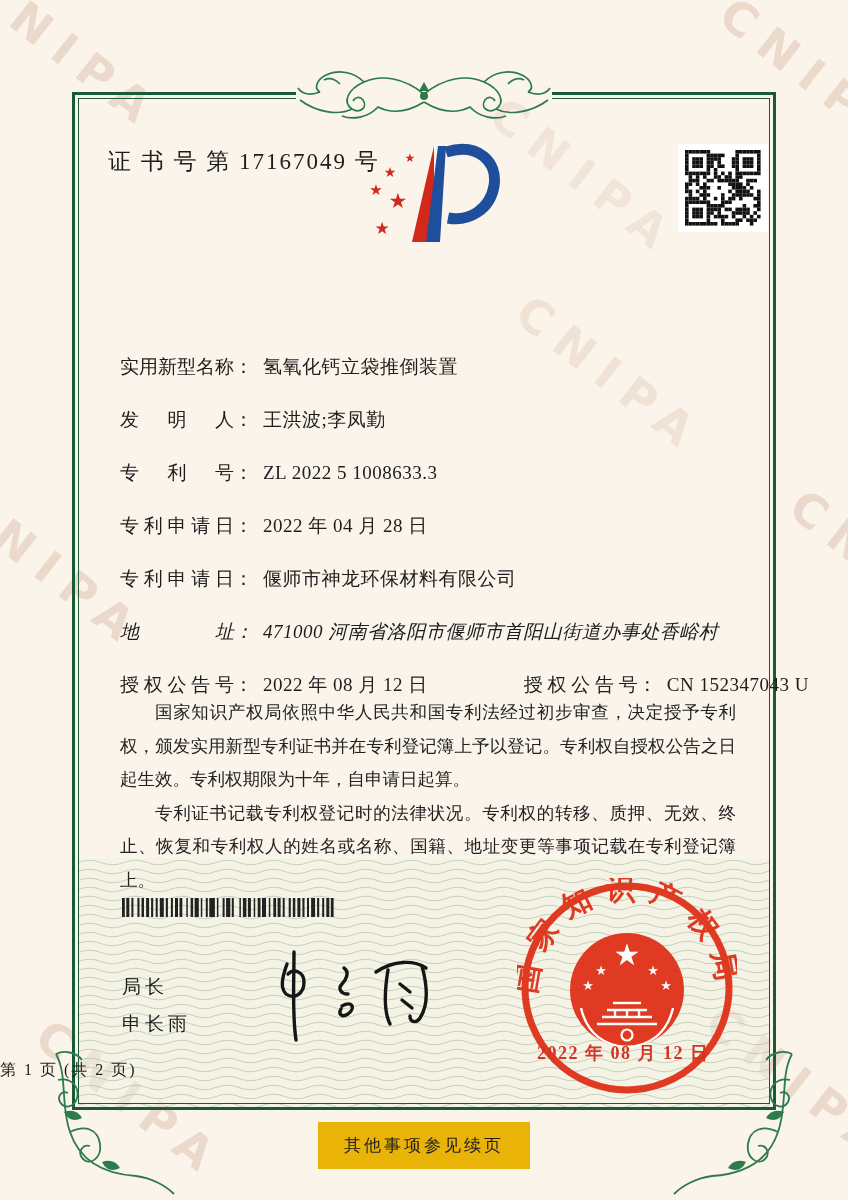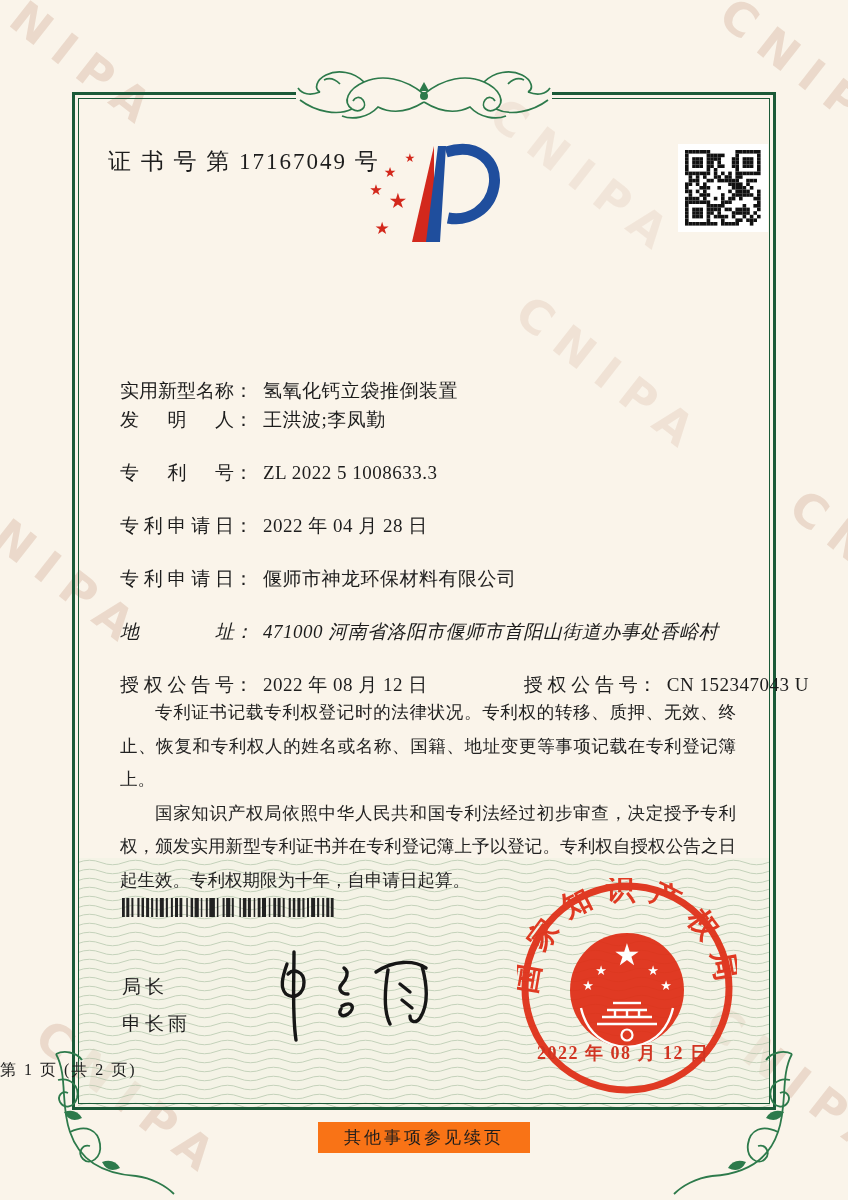--- a/index.html
+++ b/index.html
@@ -56,21 +56,21 @@
   .signer{position:absolute;z-index:3;left:122px;font-size:19px;letter-spacing:4px;text-align:center;}
   .signer.t1{top:974px;} .signer.t2{top:1011px;}
   .signature{position:absolute;z-index:3;left:242px;top:944px;}
   .seal{position:absolute;z-index:5;left:517px;top:878px;opacity:.94;}
   .page-ind{
     position:absolute;z-index:3;left:0;right:0;top:1060px;text-align:left;
     font-size:16px;letter-spacing:2px;
   }
   .cont-note{
     position:absolute;z-index:3;left:50%;top:1122px;transform:translateX(-50%);
-    background:#f97316;padding:4px 26px;font-size:17px;letter-spacing:3px;white-space:nowrap;
+    background:#eab308;padding:12px 26px;font-size:17px;letter-spacing:3px;white-space:nowrap;
   }
 </style>
 </head>
 <body>
 
 <div class="page">
 
   <span class="wm" style="left:-45px;top:24px;">CNIPA</span>
   <span class="wm" style="left:702px;top:50px;">CNIPA</span>
   <span class="wm" style="left:472px;top:150px;opacity:.16;">CNIPA</span>
@@ -395,21 +395,21 @@
         <rect x="39.6" y="72.0" width="3.6" height="3.6"></rect>
         <rect x="43.2" y="72.0" width="3.6" height="3.6"></rect>
         <rect x="46.8" y="72.0" width="3.6" height="3.6"></rect>
         <rect x="50.4" y="72.0" width="3.6" height="3.6"></rect>
         <rect x="64.8" y="72.0" width="3.6" height="3.6"></rect>
       </g>
   </svg>
 
 
   <div class="fields">
-    <div class="frow" style="top:354px;margin-top:24px;">
+    <div class="frow" style="top:354px;">
       <span class="flabel">实用新型名称</span><span class="fcolon">：</span><span class="fval">氢氧化钙立袋推倒装置</span>
     </div>
     <div class="frow" style="top:407px;">
       <span class="flabel">发明人</span><span class="fcolon">：</span><span class="fval">王洪波;李凤勤</span>
     </div>
     <div class="frow" style="top:460px;">
       <span class="flabel">专利号</span><span class="fcolon">：</span><span class="fval">ZL 2022 5 1008633.3</span>
     </div>
     <div class="frow" style="top:513px;">
       <span class="flabel">专利申请日</span><span class="fcolon">：</span><span class="fval">2022 年 04 月 28 日</span>
@@ -419,22 +419,22 @@
     </div>
     <div class="frow" style="top:619px;font-style:italic;">
       <span class="flabel">地址</span><span class="fcolon">：</span><span class="fval">471000 河南省洛阳市偃师市首阳山街道办事处香峪村</span>
     </div>
     <div class="frow" style="top:672px;">
       <span class="flabel">授权公告号</span><span class="fcolon">：</span><span class="fval">2022 年 08 月 12 日</span><span class="grant2"></span><span class="flabel">授权公告号</span><span class="fcolon">：</span><span class="fval">CN 152347043 U</span>
     </div>
   </div>
 
   <div class="body-text">
+    <p>国家知识产权局依照中华人民共和国专利法经过初步审查，决定授予专利权，颁发实用新型专利证书并在专利登记簿上予以登记。专利权自授权公告之日起生效。专利权期限为十年，自申请日起算。</p>
     <p>专利证书记载专利权登记时的法律状况。专利权的转移、质押、无效、终止、恢复和专利权人的姓名或名称、国籍、地址变更等事项记载在专利登记簿上。</p>
-    <p>国家知识产权局依照中华人民共和国专利法经过初步审查，决定授予专利权，颁发实用新型专利证书并在专利登记簿上予以登记。专利权自授权公告之日起生效。专利权期限为十年，自申请日起算。</p>
   </div>
 
   <svg class="barcode" width="218" height="19">
     <g id="bc-m" fill="#222">
         <rect x="0.0" y="0" width="2.8" height="19"></rect>
         <rect x="4.3" y="0" width="3.0" height="19"></rect>
         <rect x="9.4" y="0" width="2.0" height="19"></rect>
         <rect x="15.4" y="0" width="2.1" height="19"></rect>
         <rect x="19.5" y="0" width="2.5" height="19"></rect>
         <rect x="24.1" y="0" width="3.0" height="19"></rect>

